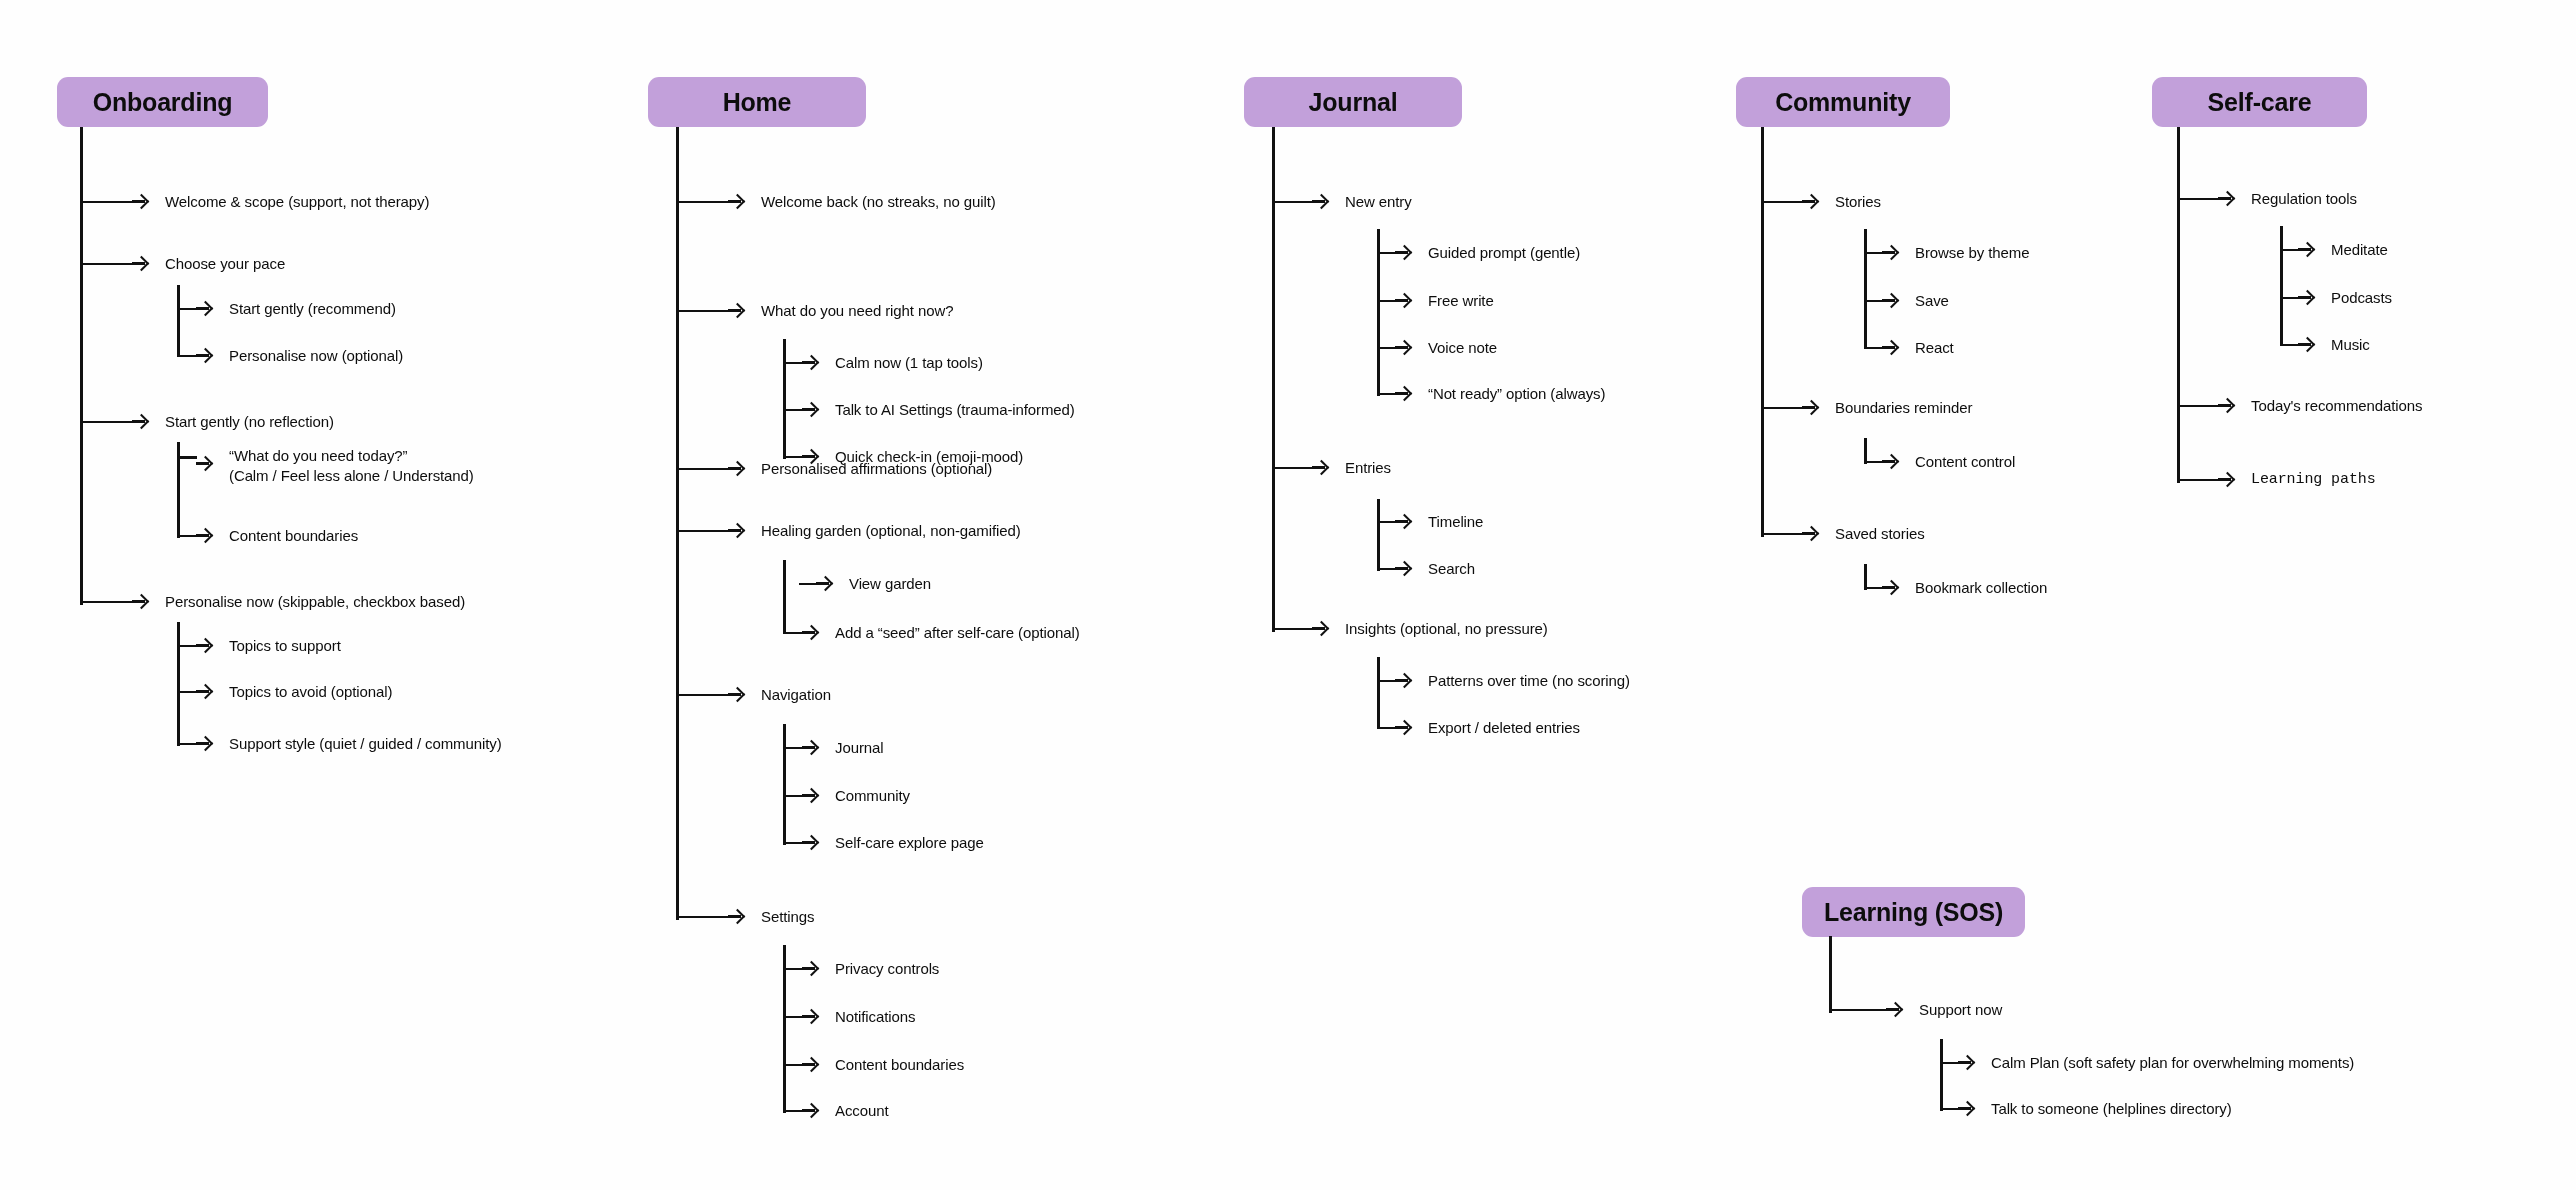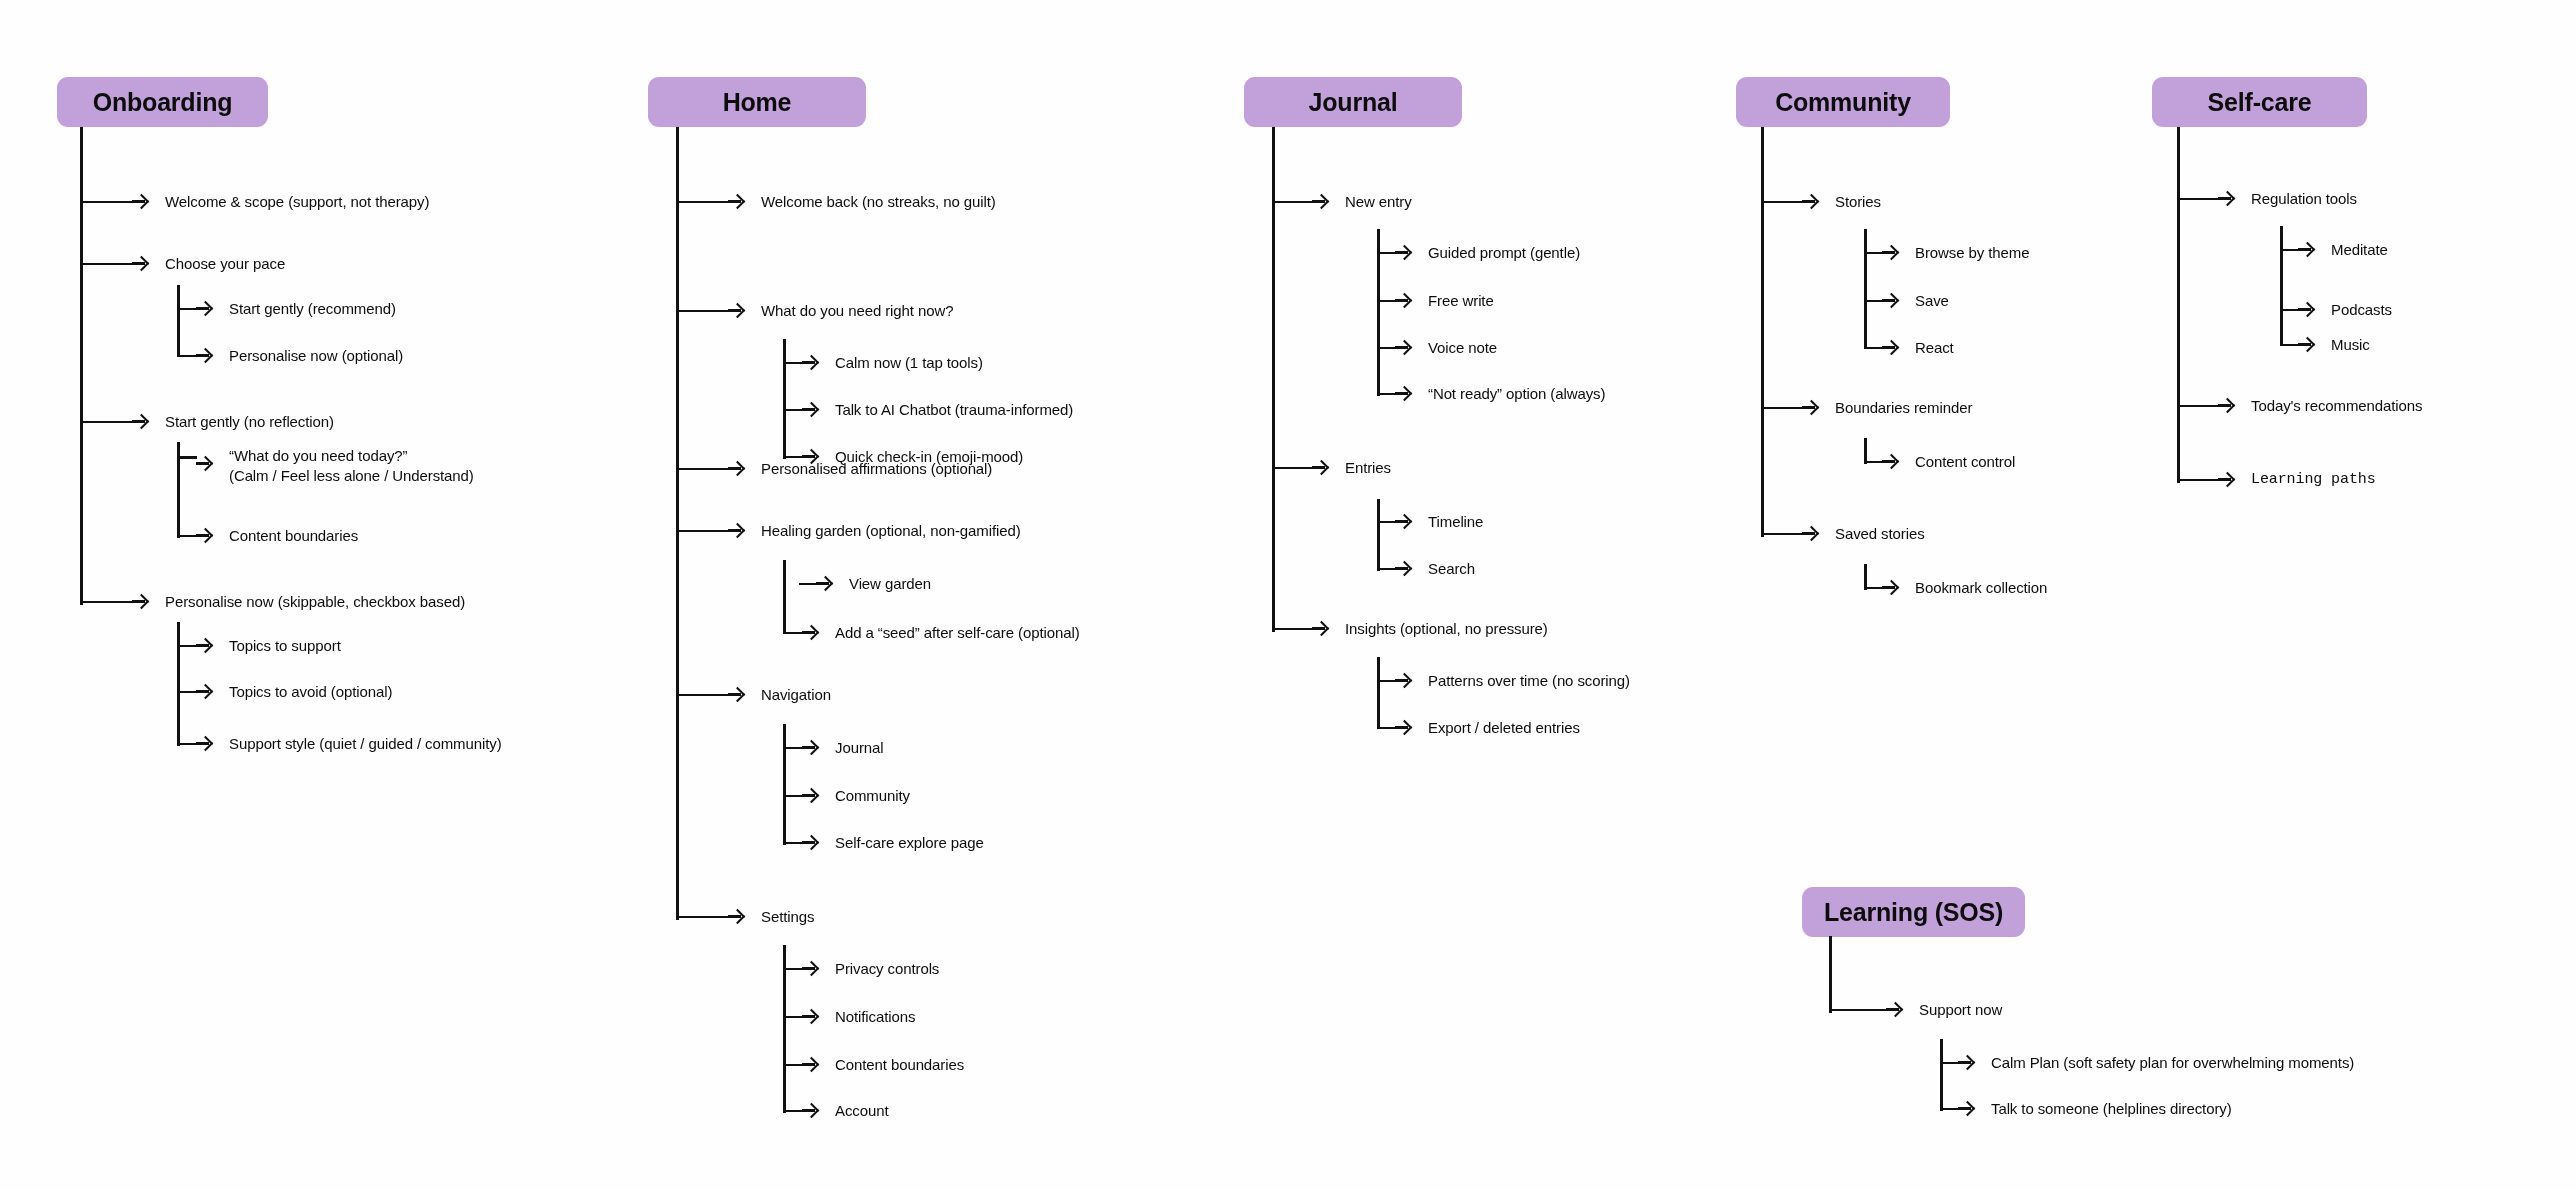--- a/index.html
+++ b/index.html
@@ -176,21 +176,21 @@
       </div>
       <div class="spine" style="left: 783px; top: 339px; height: 120px; background: rgb(17, 17, 17);"></div>
       <div class="l2" style="left: 785px; top: 353px;">
         <div class="stub" style="width: 18px; background: rgb(17, 17, 17);"></div>
         <div class="arrow"></div>
         <div class="label">Calm now (1 tap tools)</div>
       </div>
       <div class="l2" style="left: 785px; top: 400px;">
         <div class="stub" style="width: 18px; background: rgb(17, 17, 17);"></div>
         <div class="arrow"></div>
-        <div class="label">Talk to AI Chatbot (trauma-informed)</div>
+        <div class="label">Talk to AI Settings (trauma-informed)</div>
       </div>
       <div class="l2" style="left: 785px; top: 447px;">
         <div class="stub" style="width: 18px; background: rgb(17, 17, 17);"></div>
         <div class="arrow"></div>
         <div class="label">Quick check-in (emoji-mood)</div>
       </div>
       <div class="l1" style="left: 677px; top: 459px;">
         <div class="conn" style="width: 52px; background: rgb(17, 17, 17);"></div>
         <div class="arrow"></div>
         <div class="label">Personalised affirmations (optional)</div>
@@ -381,21 +381,21 @@
         <div class="conn" style="width: 40px; background: rgb(17, 17, 17);"></div>
         <div class="arrow"></div>
         <div class="label">Regulation tools</div>
       </div>
       <div class="spine" style="left: 2280px; top: 226px; height: 120px; background: rgb(17, 17, 17);"></div>
       <div class="l2" style="left: 2281px; top: 240px;">
         <div class="stub" style="width: 18px; background: rgb(17, 17, 17);"></div>
         <div class="arrow"></div>
         <div class="label">Meditate</div>
       </div>
-      <div class="l2" style="left: 2281px; top: 300px;">
+      <div class="l2" style="left: 2281px; top: 288px;">
         <div class="stub" style="width: 18px; background: rgb(17, 17, 17);"></div>
         <div class="arrow"></div>
         <div class="label">Podcasts</div>
       </div>
       <div class="l2" style="left: 2281px; top: 335px;">
         <div class="stub" style="width: 18px; background: rgb(17, 17, 17);"></div>
         <div class="arrow"></div>
         <div class="label">Music</div>
       </div>
       <div class="l1" style="left: 2179px; top: 396px;">

